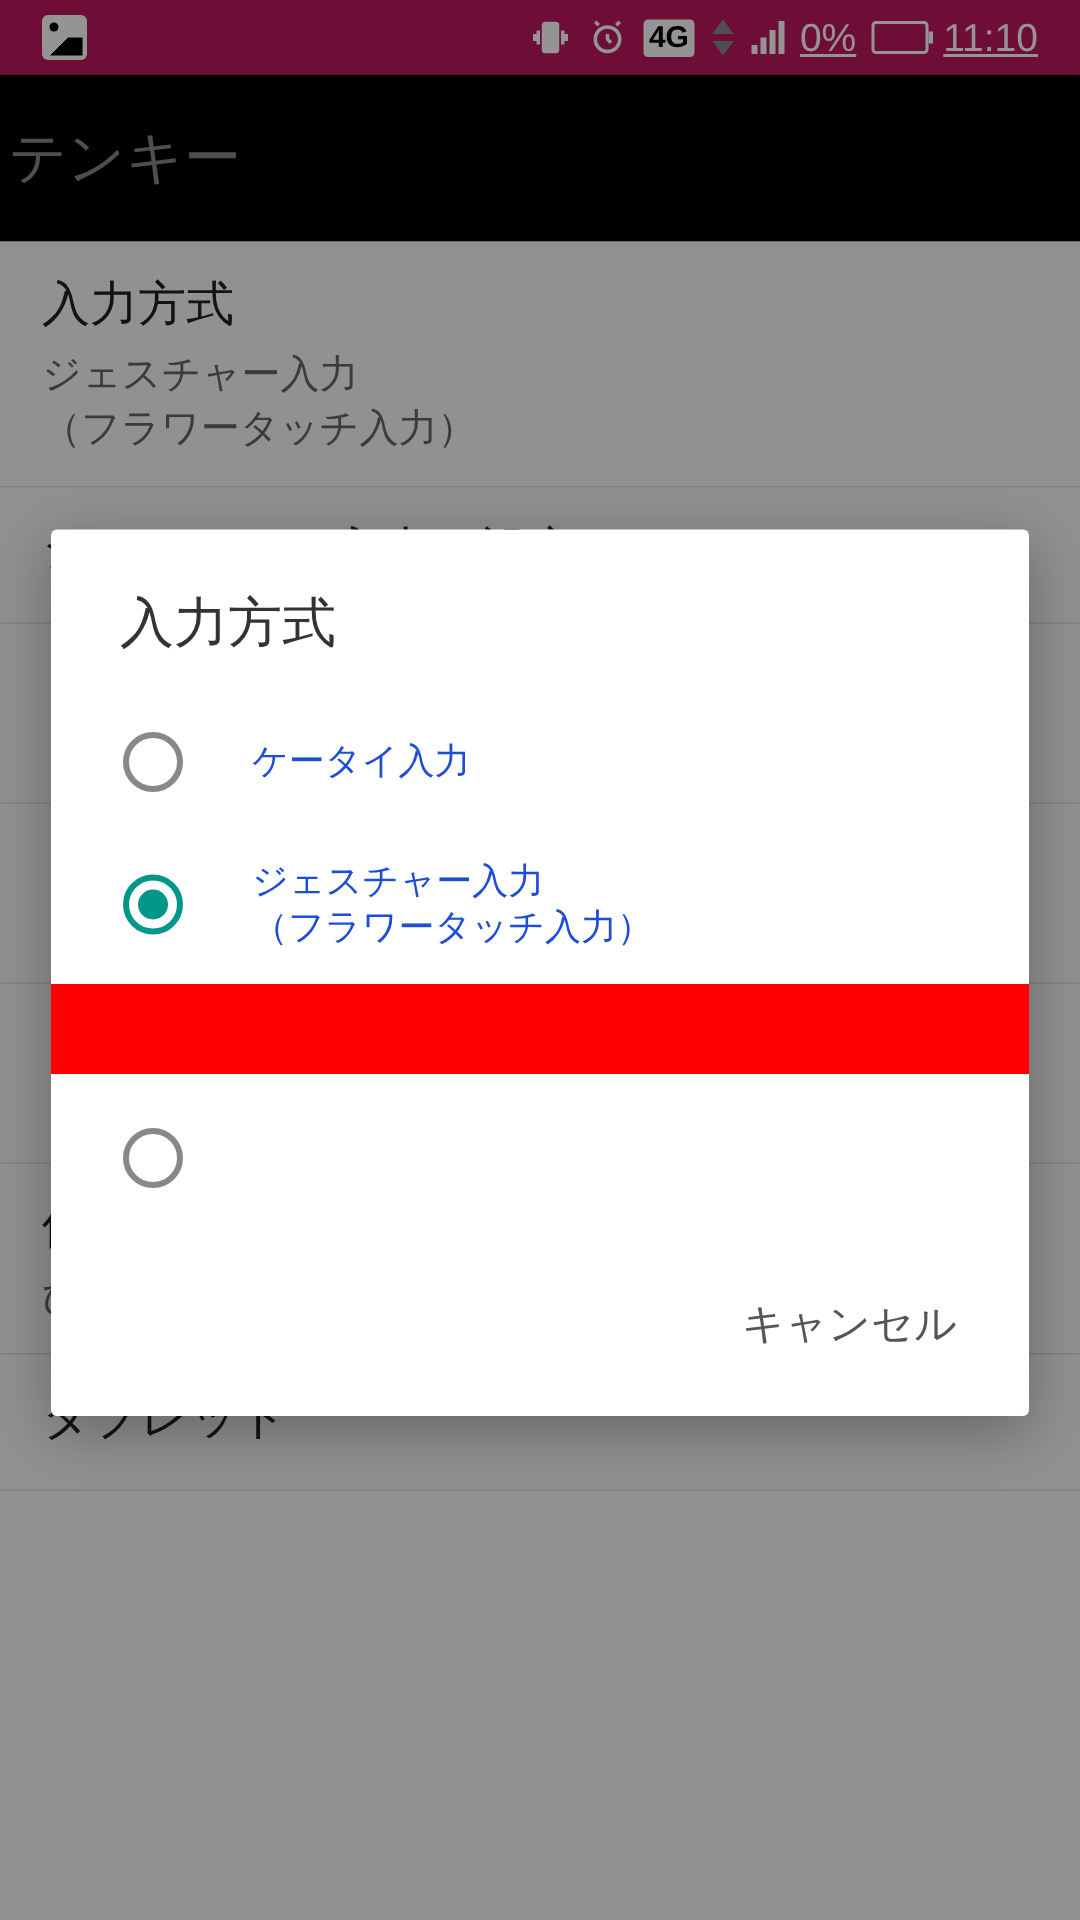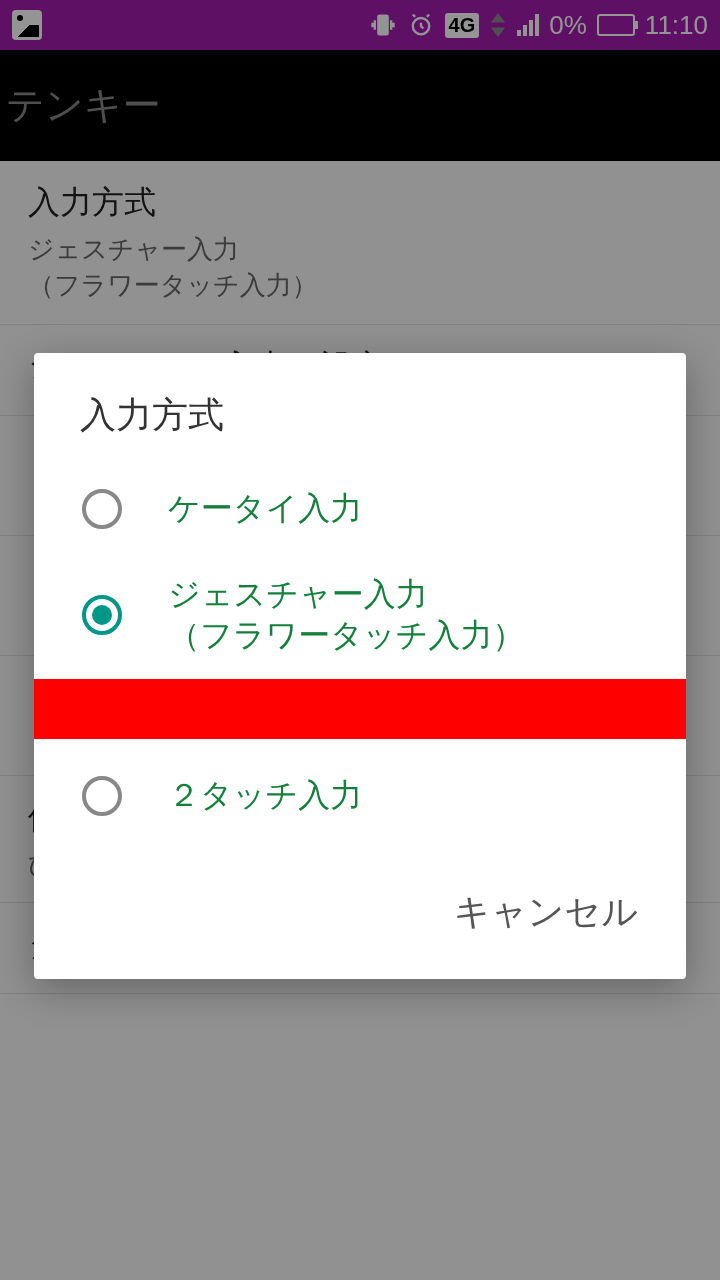--- a/index.html
+++ b/index.html
@@ -1,26 +1,27 @@
 <!DOCTYPE html>
 <html><head>
   <meta charset="utf-8">
   <style>
     * { margin: 0; padding: 0; box-sizing: border-box; }
     html, body { width: 720px; height: 1280px; overflow: hidden; font-family: sans-serif; background: #fafafa; }
     
     .status-bar {
-      background: #a21caf;
+      background: #be185d;
       color: #fff;
       height: 50px;
       display: flex;
       align-items: center;
       justify-content: space-between;
-      padding: 0 12px;
+      padding: 0 28px;
       font-size: 26px;
+      text-decoration: underline;
     }
     .status-left { display: flex; align-items: center; gap: 8px; }
     .status-right { display: flex; align-items: center; gap: 10px; }
     .status-icon { display: inline-flex; align-items: center; justify-content: center; }
     .battery-icon { width: 38px; height: 22px; border: 2px solid #fff; border-radius: 3px; position: relative; }
     .battery-icon::after { content: ''; position: absolute; right: -5px; top: 5px; width: 3px; height: 8px; background: #fff; }
     .battery-fill { background: #fff; height: 100%; width: 93%; }
     .signal-bars { display: flex; align-items: flex-end; gap: 2px; height: 22px; }
     .signal-bar { background: #fff; width: 4px; }
     .fourg-badge { background: #fff; color: #000; padding: 1px 4px; border-radius: 3px; font-weight: bold; font-size: 20px; }
@@ -71,31 +72,31 @@
       width: 40px; height: 40px;
       border-radius: 50%;
       border: 4px solid #888;
       flex-shrink: 0;
       display: flex;
       align-items: center;
       justify-content: center;
     }
     .radio-circle.selected { border-color: #009688; }
     .radio-dot { width: 20px; height: 20px; border-radius: 50%; background: #009688; }
-    .radio-label { font-size: 32px; color: #15803d; line-height: 1.3; }
+    .radio-label { font-size: 24px; color: #1d4ed8; line-height: 1.3; }
     
     .red-bar { background: #ff0000; height: 60px; width: 100%; }
     
     .dialog-actions {
       display: flex;
       justify-content: flex-end;
       padding: 24px 30px 30px;
     }
     .cancel-btn {
-      font-size: 36px;
+      font-size: 28px;
       color: #555;
       background: none;
       border: none;
       padding: 12px 18px;
       cursor: pointer;
     }
     
     .img-icon { width: 30px; height: 30px; background: #fff; border-radius: 4px; position: relative; }
     .img-icon::before { content:''; position:absolute; left:5px; top:5px; width:6px; height:6px; border-radius:50%; background:#000;}
     .img-icon::after { content:''; position:absolute; left:3px; bottom:3px; right:3px; height:12px; background: linear-gradient(135deg, transparent 40%, #000 40%);}
@@ -180,20 +181,19 @@
         <span class="radio-dot"></span>
       </span>
       <span class="radio-label" style="white-space:pre-line">ジェスチャー入力
 （フラワータッチ入力）</span>
     </div>
 
     <div class="red-bar"></div>
 
     <div class="radio-item" style="padding-top:36px; padding-bottom:36px">
       <span class="radio-circle"></span>
-      <span class="radio-label">２タッチ入力</span>
     </div>
 
   </div>
   <div class="dialog-actions">
     <button class="cancel-btn">キャンセル</button>
   </div>
 </div>
 
 </body></html>

